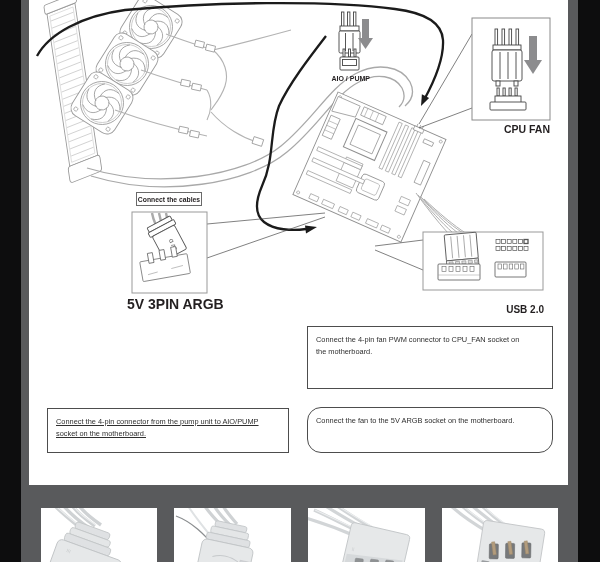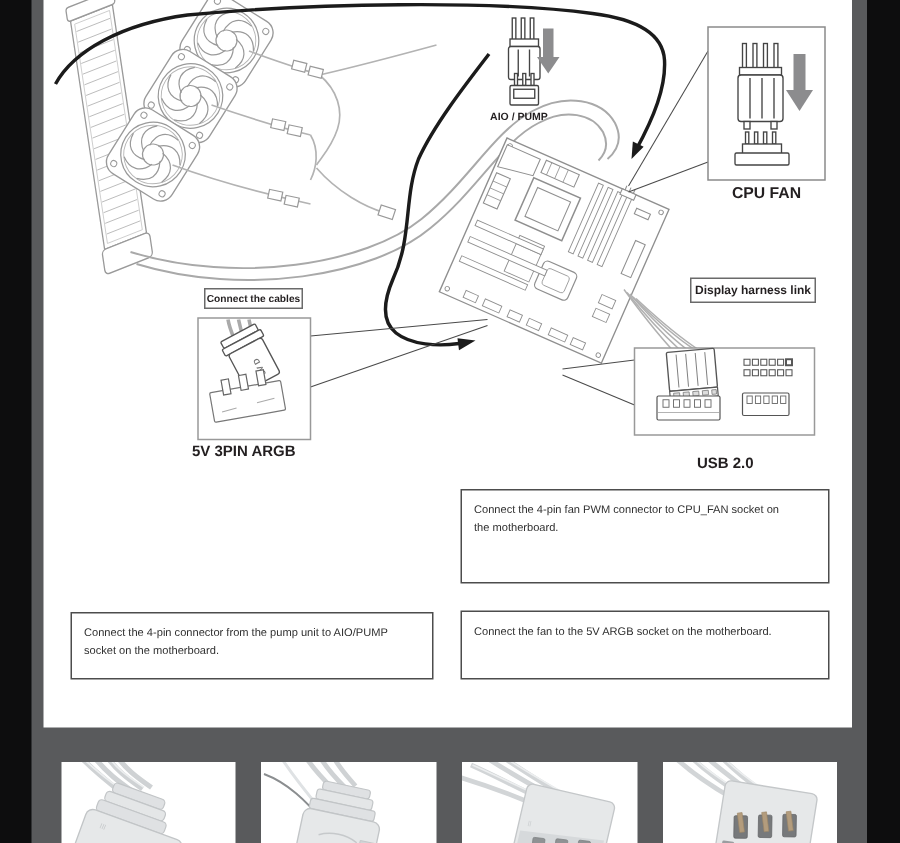--- a/index.html
+++ b/index.html
@@ -1,36 +1,36 @@
 <!DOCTYPE html>
 <html><head>
 <meta charset="utf-8">
 <style>
   html,body{margin:0;padding:0;background:#0d0d0e;}
   .stage{position:relative;width:600px;height:562px;background:#0d0d0e;overflow:hidden;
          font-family:"Liberation Sans",sans-serif;}
   .frame{position:absolute;left:21px;top:0;width:557px;height:562px;background:#595a5c;}
   .canvas{position:absolute;left:29px;top:0;width:539px;height:485px;background:#ffffff;}
   .art{position:absolute;left:0;top:0;}
-  .lbl{position:absolute;color:#231f20;font-weight:bold;text-align:center;white-space:nowrap;}
+  .lbl{position:absolute;color:#231f20;font-weight:bold;text-align:right;white-space:nowrap;}
   .lbl-aio{left:293px;top:75px;width:48px;font-size:7px;}
   .lbl-cpufan{left:443px;top:123px;width:78px;font-size:10.5px;}
-  .lbl-argb{left:86px;top:296px;width:95px;font-size:10px;}
+  .lbl-argb{left:98px;top:296px;width:95px;font-size:14px;}
   .lbl-usb{left:394px;top:292px;width:121px;font-size:10px;margin-top:12px;}
   .tagbox{position:absolute;border:1px solid #6a6a6a;background:#fff;color:#231f20;
           font-weight:bold;display:flex;align-items:center;justify-content:center;white-space:nowrap;}
   .tag-connect{left:107px;top:192px;width:64px;height:12px;font-size:6.8px;}
   .tag-display{left:431px;top:185px;width:82px;height:15px;font-size:8px;}
   .note{position:absolute;border:1px solid #4d4d4d;background:#fff;color:#2f2f2f;
         font-size:7.4px;line-height:12.3px;padding:7px 8px;box-sizing:border-box;
         white-space:pre-line;}
   .note-1{left:18px;top:327px;width:241px;height:67px;}
   .note-2{left:278px;top:326px;width:246px;height:63px;}
-  .note-3{left:18px;top:408px;width:242px;height:45px;}
-  .note-4{left:278px;top:407px;width:246px;height:46px;}
+  .note-3{left:18px;top:408px;width:242px;height:45px;text-decoration:underline;}
+  .note-4{left:278px;top:407px;width:246px;height:46px;border-radius:14px;}
   .photo{position:absolute;top:508px;height:54px;background:#fff;overflow:hidden;}
   .photo svg{display:block;}
   .p1{left:41px;width:116px;}
   .p2{left:174px;width:117px;}
   .p3{left:308px;width:117px;}
   .p4{left:442px;width:116px;}
 </style>
 </head>
 <body>
 
@@ -328,21 +328,20 @@
             <rect x="25.4" y="4" width="3.5" height="5"></rect>
           </g>
         </g>
       </g>
     </svg>
 
     <div class="lbl lbl-aio">AIO / PUMP</div>
     <div class="lbl lbl-cpufan">CPU FAN</div>
     <div class="tagbox tag-connect">Connect the cables</div>
     <div class="lbl lbl-argb">5V 3PIN ARGB</div>
-    <div class="tagbox tag-display">Display harness link</div>
     <div class="lbl lbl-usb">USB 2.0</div>
 
     <div class="note note-2">Connect the 4-pin fan PWM connector to CPU_FAN socket on
 the motherboard.</div>
     <div class="note note-3">Connect the 4-pin connector from the pump unit to AIO/PUMP
 socket on the motherboard.</div>
     <div class="note note-4">Connect the fan to the 5V ARGB socket on the motherboard.</div>
   </div>
 
   <div class="photo p1">

